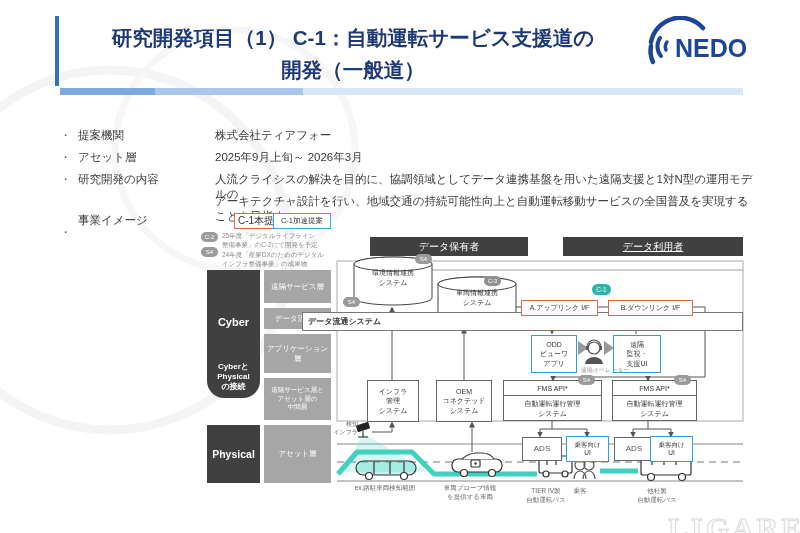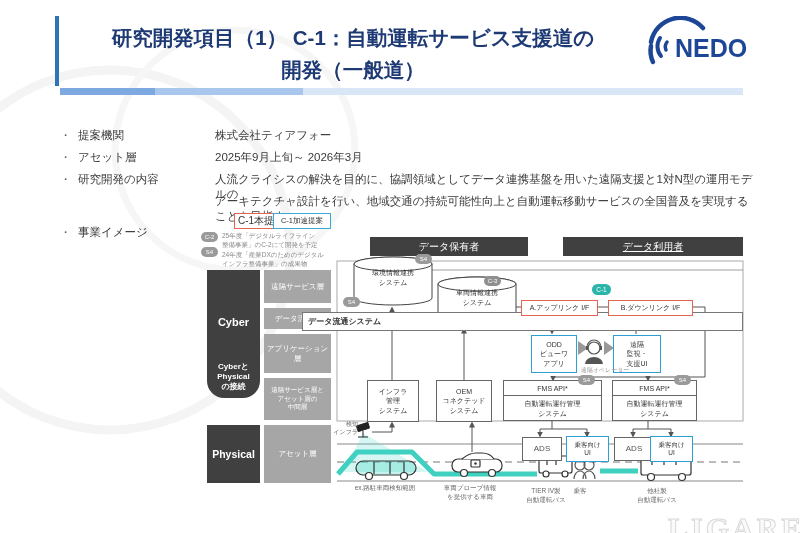--- a/index.html
+++ b/index.html
@@ -64,21 +64,21 @@
   <div class="abs bullet-dot" style="left:60px;top:150px;">・</div>
   <div class="abs blabel" style="left:78px;top:150px;">アセット層</div>
   <div class="abs bvalue" style="left:205px;top:150px;">2025年9月上旬～ 2026年3月</div>
 
   <div class="abs bullet-dot" style="left:60px;top:172px;">・</div>
   <div class="abs blabel" style="left:78px;top:172px;">研究開発の内容</div>
   <div class="abs bvalue" style="left:205px;top:172px;width:545px;">人流クライシスの解決を目的に、協調領域としてデータ連携基盤を用いた遠隔支援と1対N型の運用モデルの</div>
   <div class="abs bvalue" style="left:205px;top:194px;width:545px;">アーキテクチャ設計を行い、地域交通の持続可能性向上と自動運転移動サービスの全国普及を実現することを目指す</div>
 
   <div class="abs bullet-dot" style="left:60px;top:225px;">・</div>
-  <div class="abs blabel" style="left:78px;top:225px;">事業イメージ</div>
+  <div class="abs blabel" style="left:78px;top:213px;">事業イメージ</div>
 
   <svg class="abs" style="left:0;top:0;" width="800" height="533" viewBox="0 0 800 533">
     <defs>
       <marker id="arr" markerWidth="6" markerHeight="6" refX="4.5" refY="3" orient="auto">
         <path d="M0,0 L6,3 L0,6 z" fill="#555"></path>
       </marker>
     </defs>
 
     <rect x="337" y="261" width="406" height="160" fill="none" stroke="#aaa" stroke-width="1"></rect>
     <line x1="432" y1="270" x2="743" y2="270" stroke="#888" stroke-width="0.8"></line>

